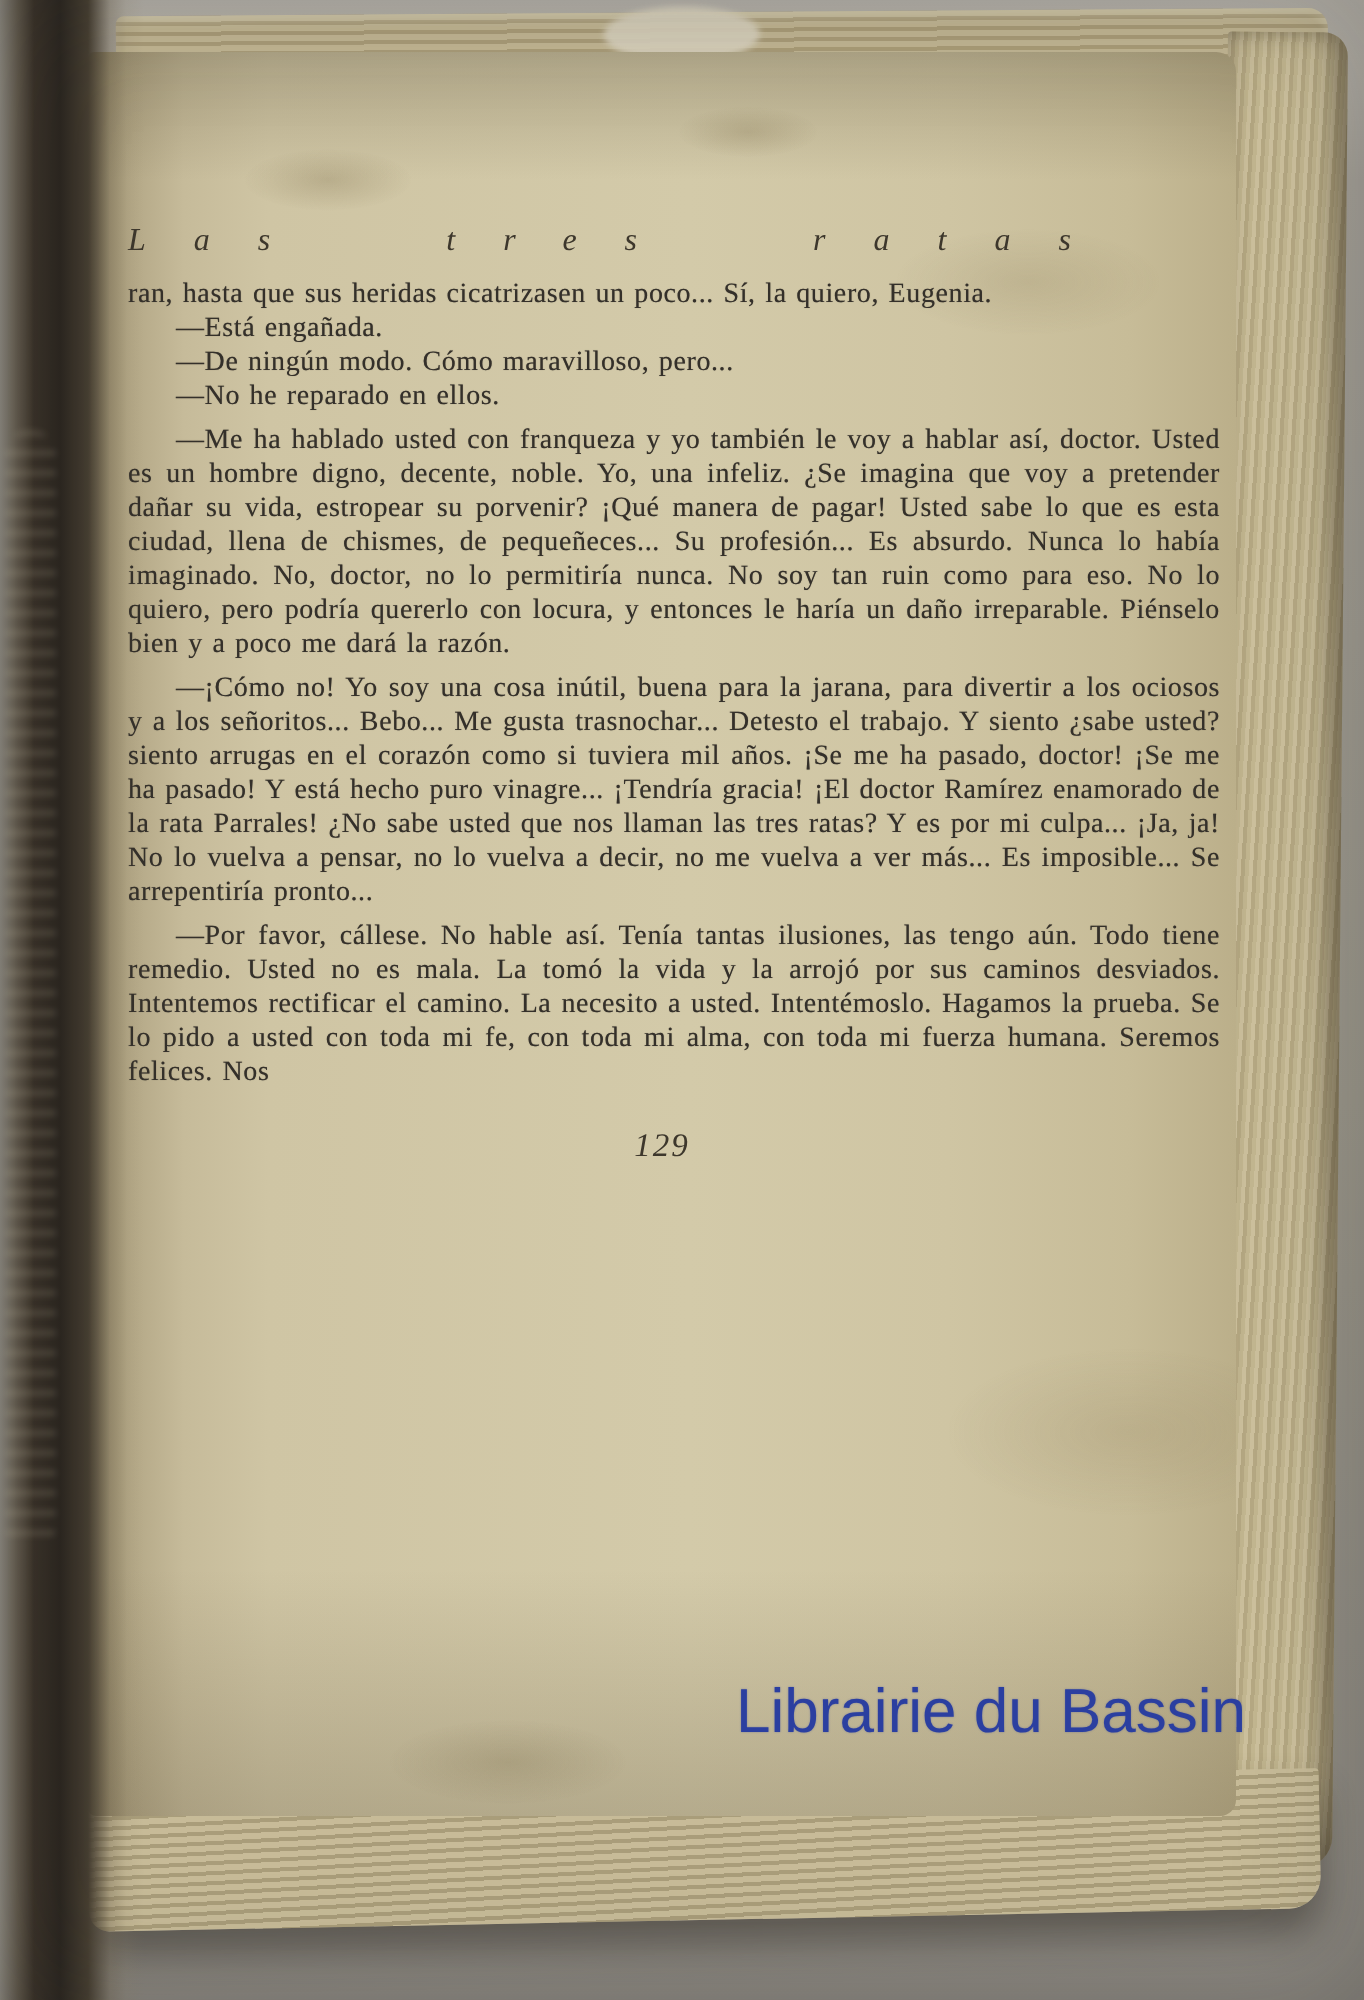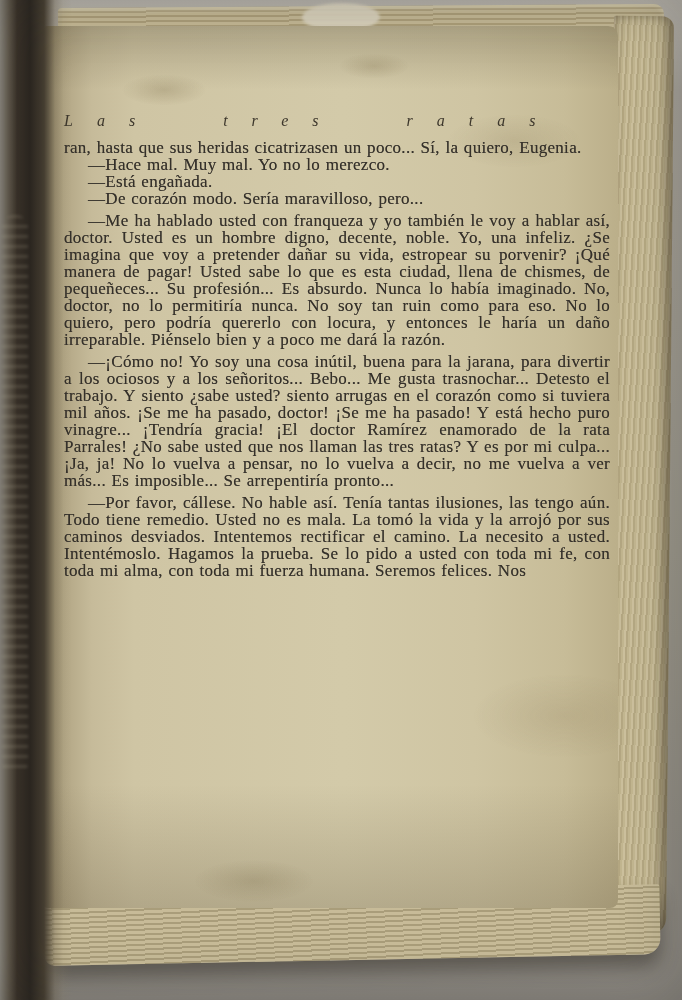--- a/index.html
+++ b/index.html
@@ -70,21 +70,21 @@
     position:absolute; left:44px; top:26px; width:574px; height:894px;
     color:#35302a; z-index:5;
   }
   .running-header {
     margin:86px 6px 0 20px;
     font-style:italic; font-size:16px; color:#3d372c;
     letter-spacing:24px; word-spacing:36px; white-space:nowrap;
   }
   .page-body {
     margin:9px 8px 18px 20px;
-    font-size:17px; line-height:17px; letter-spacing:0.3px; word-spacing:1px;
+    font-size:14px; line-height:17px; letter-spacing:0.3px; word-spacing:1px;
     text-align:justify; color:#34302a;
     text-shadow:0 0 .4px rgba(52,48,42,.55);
   }
   .page-body p { margin:0; text-indent:24px; }
   .page-body p.noindent { text-indent:0; }
   .page-body p.sp { margin-top:5px; }
   .page-number {
     margin-top:9px; text-align:center;
     font-style:italic; font-size:16.5px; letter-spacing:1px; color:#3d372c;
   }
@@ -108,26 +108,28 @@
   <div class="top-edge"></div>
   <div class="right-edge"></div>
   <div class="bottom-edge"></div>
 
   <div class="page"></div>
 
   <div class="content">
     <div class="running-header">Las tres ratas</div>
     <div class="page-body">
       <p class="noindent">ran, hasta que sus heridas cicatrizasen un poco... Sí, la quiero, Eugenia.</p>
-      <p>—Hace mal. Muy mal. Yo no lo merezco.</p>
       <p>—Está engañada.</p>
-      <p>—De corazón modo. Sería maravilloso, pero...</p>
+      <p>—De ningún modo. Cómo maravilloso, pero...</p>
+      <p>—No he reparado en ellos.</p>
       <p class="sp">—Me ha hablado usted con franqueza y yo también le voy a hablar así, doctor. Usted es un hombre digno, decente, noble. Yo, una infeliz. ¿Se imagina que voy a pretender dañar su vida, estropear su porvenir? ¡Qué manera de pagar! Usted sabe lo que es esta ciudad, llena de chismes, de pequeñeces... Su profesión... Es absurdo. Nunca lo había imaginado. No, doctor, no lo permitiría nunca. No soy tan ruin como para eso. No lo quiero, pero podría quererlo con locura, y entonces le haría un daño irreparable. Piénselo bien y a poco me dará la razón.</p>
       <p class="sp">—¡Cómo no! Yo soy una cosa inútil, buena para la jarana, para divertir a los ociosos y a los señoritos... Bebo... Me gusta trasnochar... Detesto el trabajo. Y siento ¿sabe usted? siento arrugas en el corazón como si tuviera mil años. ¡Se me ha pasado, doctor! ¡Se me ha pasado! Y está hecho puro vinagre... ¡Tendría gracia! ¡El doctor Ramírez enamorado de la rata Parrales! ¿No sabe usted que nos llaman las tres ratas? Y es por mi culpa... ¡Ja, ja! No lo vuelva a pensar, no lo vuelva a decir, no me vuelva a ver más... Es imposible... Se arrepentiría pronto...</p>
       <p class="sp">—Por favor, cállese. No hable así. Tenía tantas ilusiones, las tengo aún. Todo tiene remedio. Usted no es mala. La tomó la vida y la arrojó por sus caminos desviados. Intentemos rectificar el camino. La necesito a usted. Intentémoslo. Hagamos la prueba. Se lo pido a usted con toda mi fe, con toda mi alma, con toda mi fuerza humana. Seremos felices. Nos</p>
     </div>
+    <div class="page-number">129</div>
   </div>
 
   <div class="gutter"></div>
   <div class="ghost-print"></div>
 
+  <div class="watermark">Librairie du Bassin</div>
 
 </div>
 
 </body></html>

